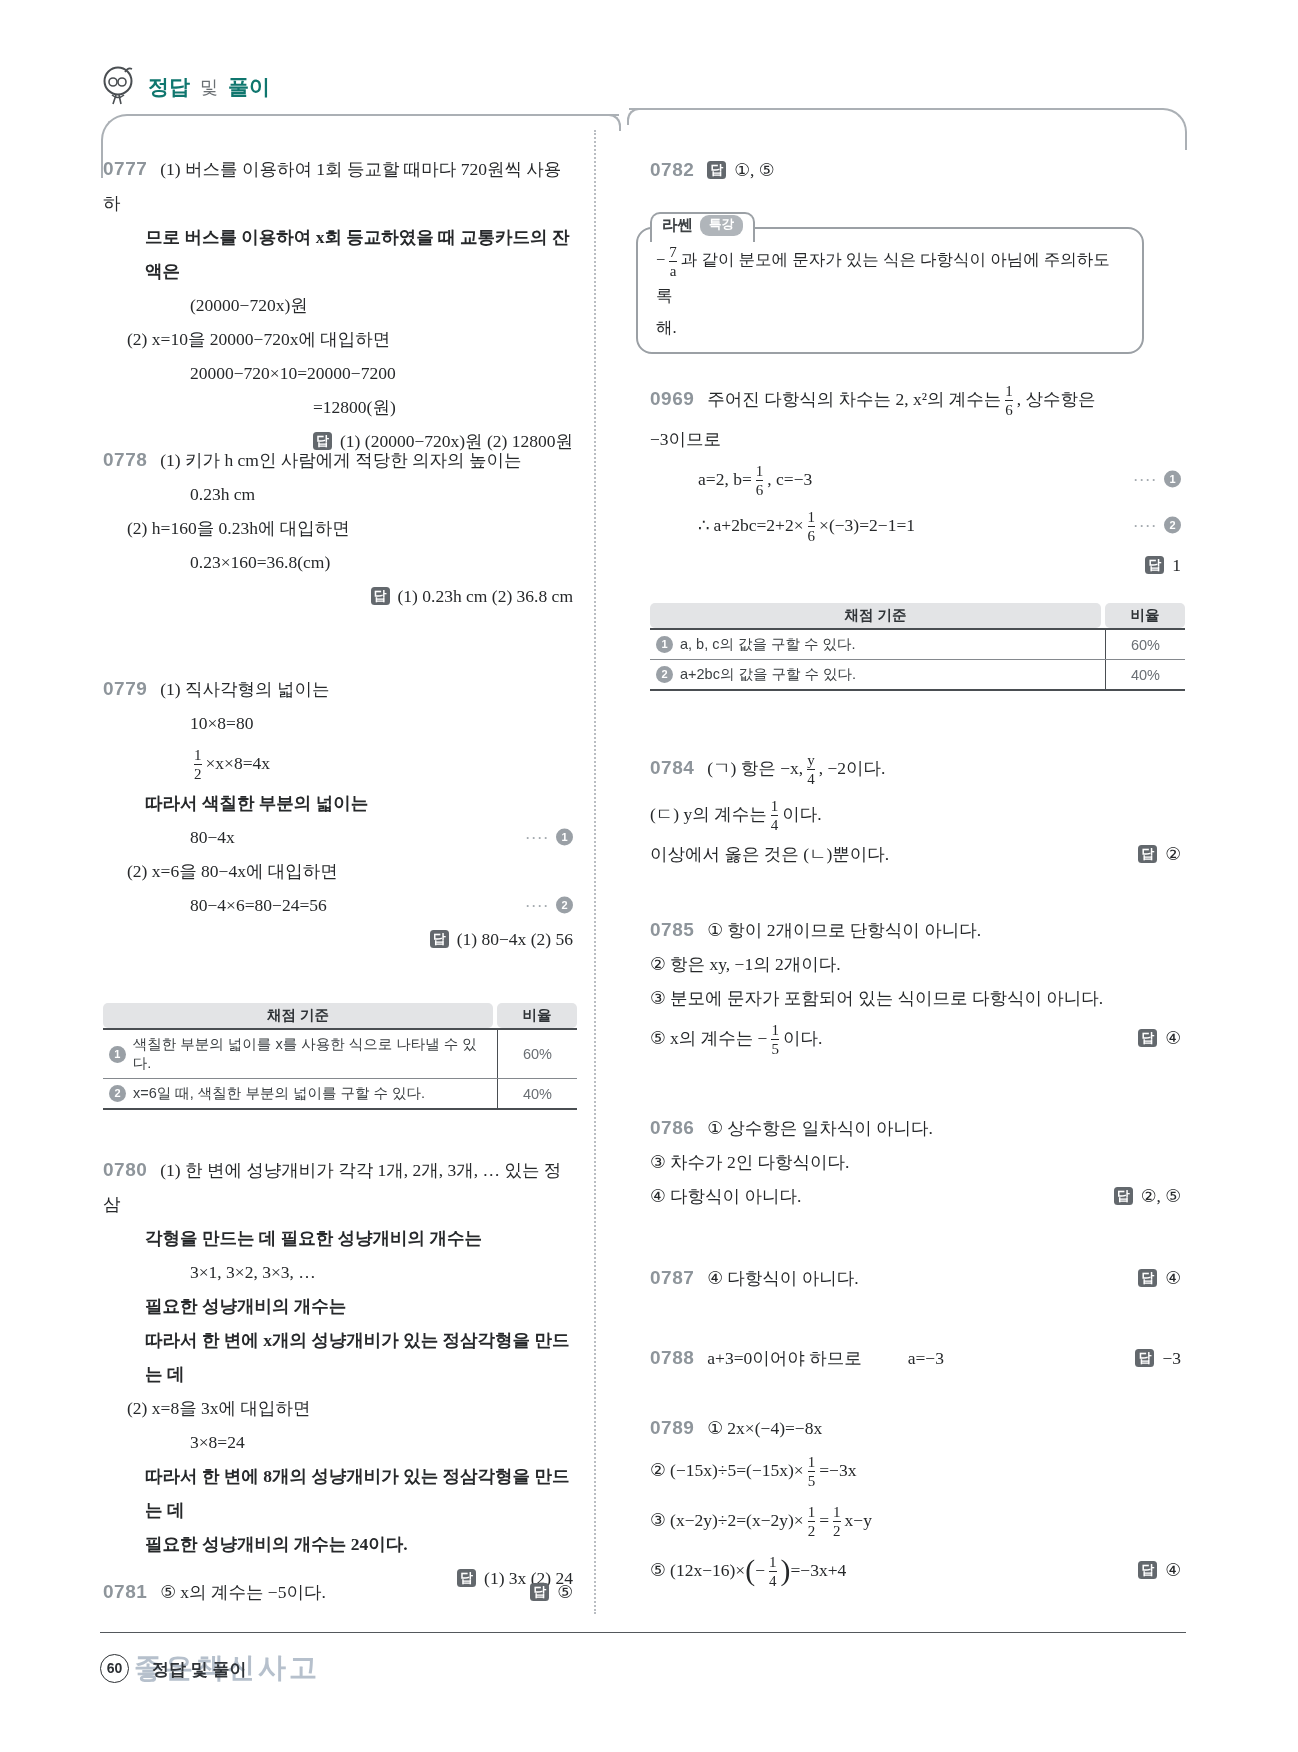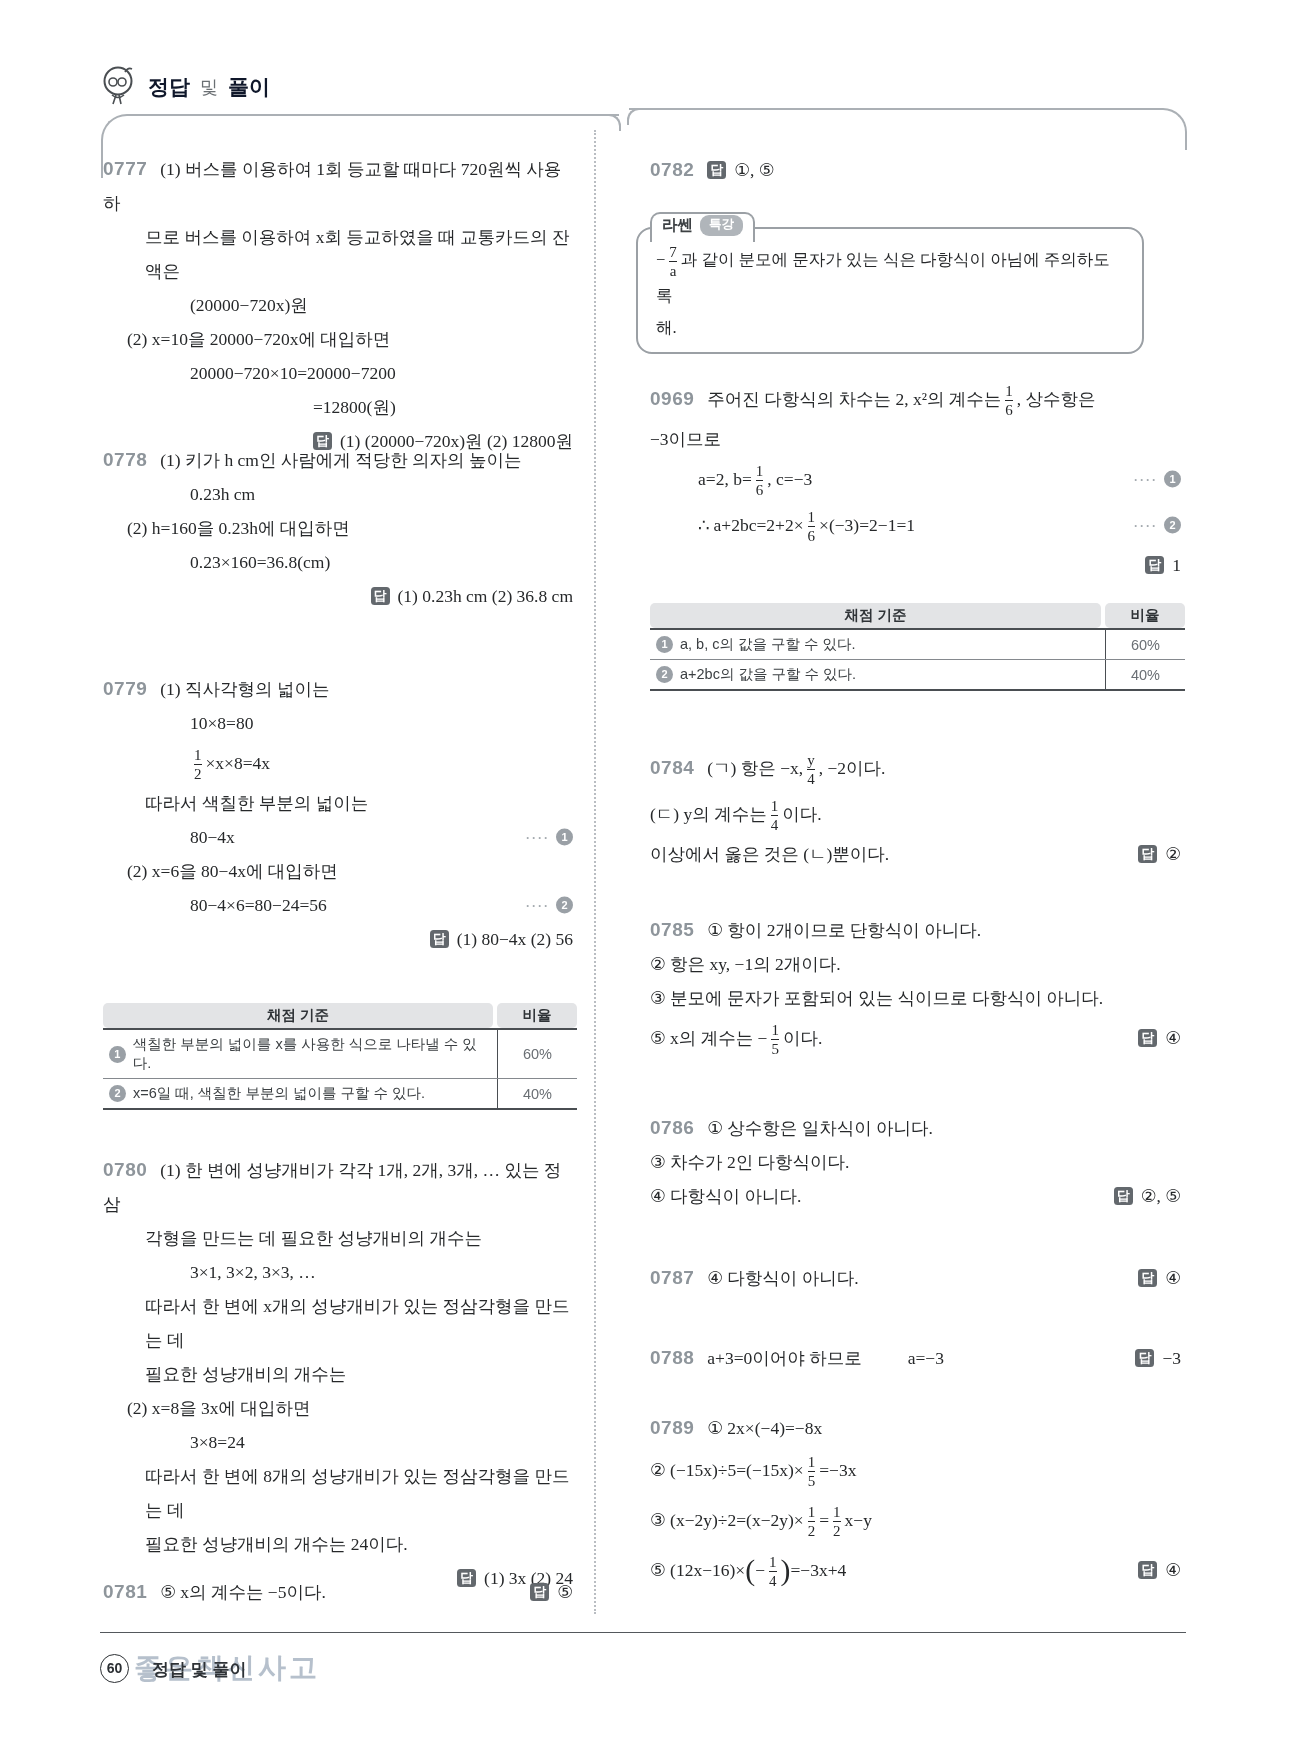--- a/index.html
+++ b/index.html
@@ -1,39 +1,39 @@
 <!DOCTYPE html>
 <html><head>
 <meta charset="utf-8">
 <style>
   html,body{margin:0;padding:0;background:#e8e8e8;}
   .page{position:relative;width:1298px;height:1752px;background:#ffffff;margin:0 auto;overflow:hidden;
         font-family:"Liberation Serif","DejaVu Serif","DejaVu Sans",serif;color:#26282a;}
   
   .hdr{position:absolute;left:98px;top:64px;display:flex;align-items:center;gap:8px;}
-  .hdr .t1,.hdr .t3{font:700 21px "Liberation Sans","DejaVu Sans",sans-serif;color:#0f172a;}
+  .hdr .t1,.hdr .t3{font:700 21px "Liberation Sans","DejaVu Sans",sans-serif;color:#0f766e;}
   .hdr .t2{font:400 18px "Liberation Sans","DejaVu Sans",sans-serif;color:#6a6f73;margin:0 2px;}
   
   .toprule-l{position:absolute;left:101px;top:114px;width:516px;height:62px;
     border-top:2.5px solid #abb0b5;border-left:2.5px solid #abb0b5;border-top-left-radius:26px;}
   .toprule-l::after{content:"";position:absolute;right:-2px;top:-2.5px;width:14px;height:15px;
     border-top:2.5px solid #abb0b5;border-right:2.5px solid #abb0b5;border-top-right-radius:12px;}
   .toprule-r{position:absolute;left:629px;top:108px;width:556px;height:40px;
     border-top:2.5px solid #abb0b5;border-right:2.5px solid #abb0b5;border-top-right-radius:24px;}
   .toprule-r::before{content:"";position:absolute;left:-2px;top:-2.5px;width:14px;height:15px;
     border-top:2.5px solid #abb0b5;border-left:2.5px solid #abb0b5;border-top-left-radius:12px;}
   .vdots{position:absolute;left:594px;top:130px;height:1484px;border-left:2px dotted #b9bdc2;}
   
   .colL{position:absolute;left:103px;top:0;width:474px;height:1700px;}
   .colR{position:absolute;left:650px;top:0;width:535px;height:1752px;}
   .blk{position:absolute;left:0;right:0;}
   .ln{position:relative;line-height:34px;font-size:17.5px;}
   .frl{line-height:46px;}
   .pnum{font:700 19px "Liberation Sans","DejaVu Sans",sans-serif;color:#8e959b;margin-right:13px;letter-spacing:.5px;}
-  .i1{padding-left:42px;}  .i2{padding-left:24px;}
+  .i1{padding-left:42px;font-weight:bold;}  .i2{padding-left:24px;}
   .m{padding-left:87px;}   .m2{padding-left:210px;}  .m48{padding-left:48px;}
   .ans{text-align:right;padding-right:4px;}
   .ansr{position:absolute;right:4px;top:50%;transform:translateY(-50%);white-space:nowrap;}
   .abadge{display:inline-block;background:#63686d;color:#fff;font:700 13px/18px "Liberation Sans","DejaVu Sans",sans-serif;
     padding:0 3px;border-radius:3.5px;margin-right:8px;vertical-align:2px;}
   .cnum{display:inline-block;width:17px;height:17px;border-radius:50%;background:#9aa0a6;color:#fff;
     font:700 11px/17px "Liberation Sans","DejaVu Sans",sans-serif;text-align:center;}
   .dots{color:#a5abb0;font:700 12px "Liberation Sans","DejaVu Sans",sans-serif;letter-spacing:2px;margin-right:6px;}
   .mk{position:absolute;right:4px;top:50%;transform:translateY(-50%);display:inline-flex;align-items:center;}
   .fr{display:inline-flex;flex-direction:column;text-align:center;vertical-align:middle;margin:0 4px;
@@ -149,22 +149,22 @@
             </div>
           <div class="c2">40%</div>
         </div>
       </div>
     </div>
 
     <div class="blk" style="top:1153px">
       <div class="ln"><span class="pnum">0780</span><span>(1) 한 변에 성냥개비가 각각 1개, 2개, 3개, … 있는 정삼</span></div>
       <div class="ln i1">각형을 만드는 데 필요한 성냥개비의 개수는</div>
       <div class="ln m">3×1, 3×2, 3×3, …</div>
+      <div class="ln i1">필요한 성냥개비의 개수는</div>
       <div class="ln i1">따라서 한 변에 x개의 성냥개비가 있는 정삼각형을 만드는 데</div>
-      <div class="ln i1">필요한 성냥개비의 개수는</div>
       <div class="ln i2">(2) x=8을 3x에 대입하면</div>
       <div class="ln m">3×8=24</div>
       <div class="ln i1">따라서 한 변에 8개의 성냥개비가 있는 정삼각형을 만드는 데</div>
       <div class="ln i1">필요한 성냥개비의 개수는 24이다.</div>
       <div class="ln ans"><span class="abadge">답</span><span>(1) 3x  (2) 24</span></div>
     </div>
 
     <div class="blk" style="top:1575px">
       <div class="ln"><span class="pnum">0781</span><span>⑤ x의 계수는 −5이다.</span>
         <span class="ansr"><span class="abadge">답</span><span>⑤</span></span></div>

